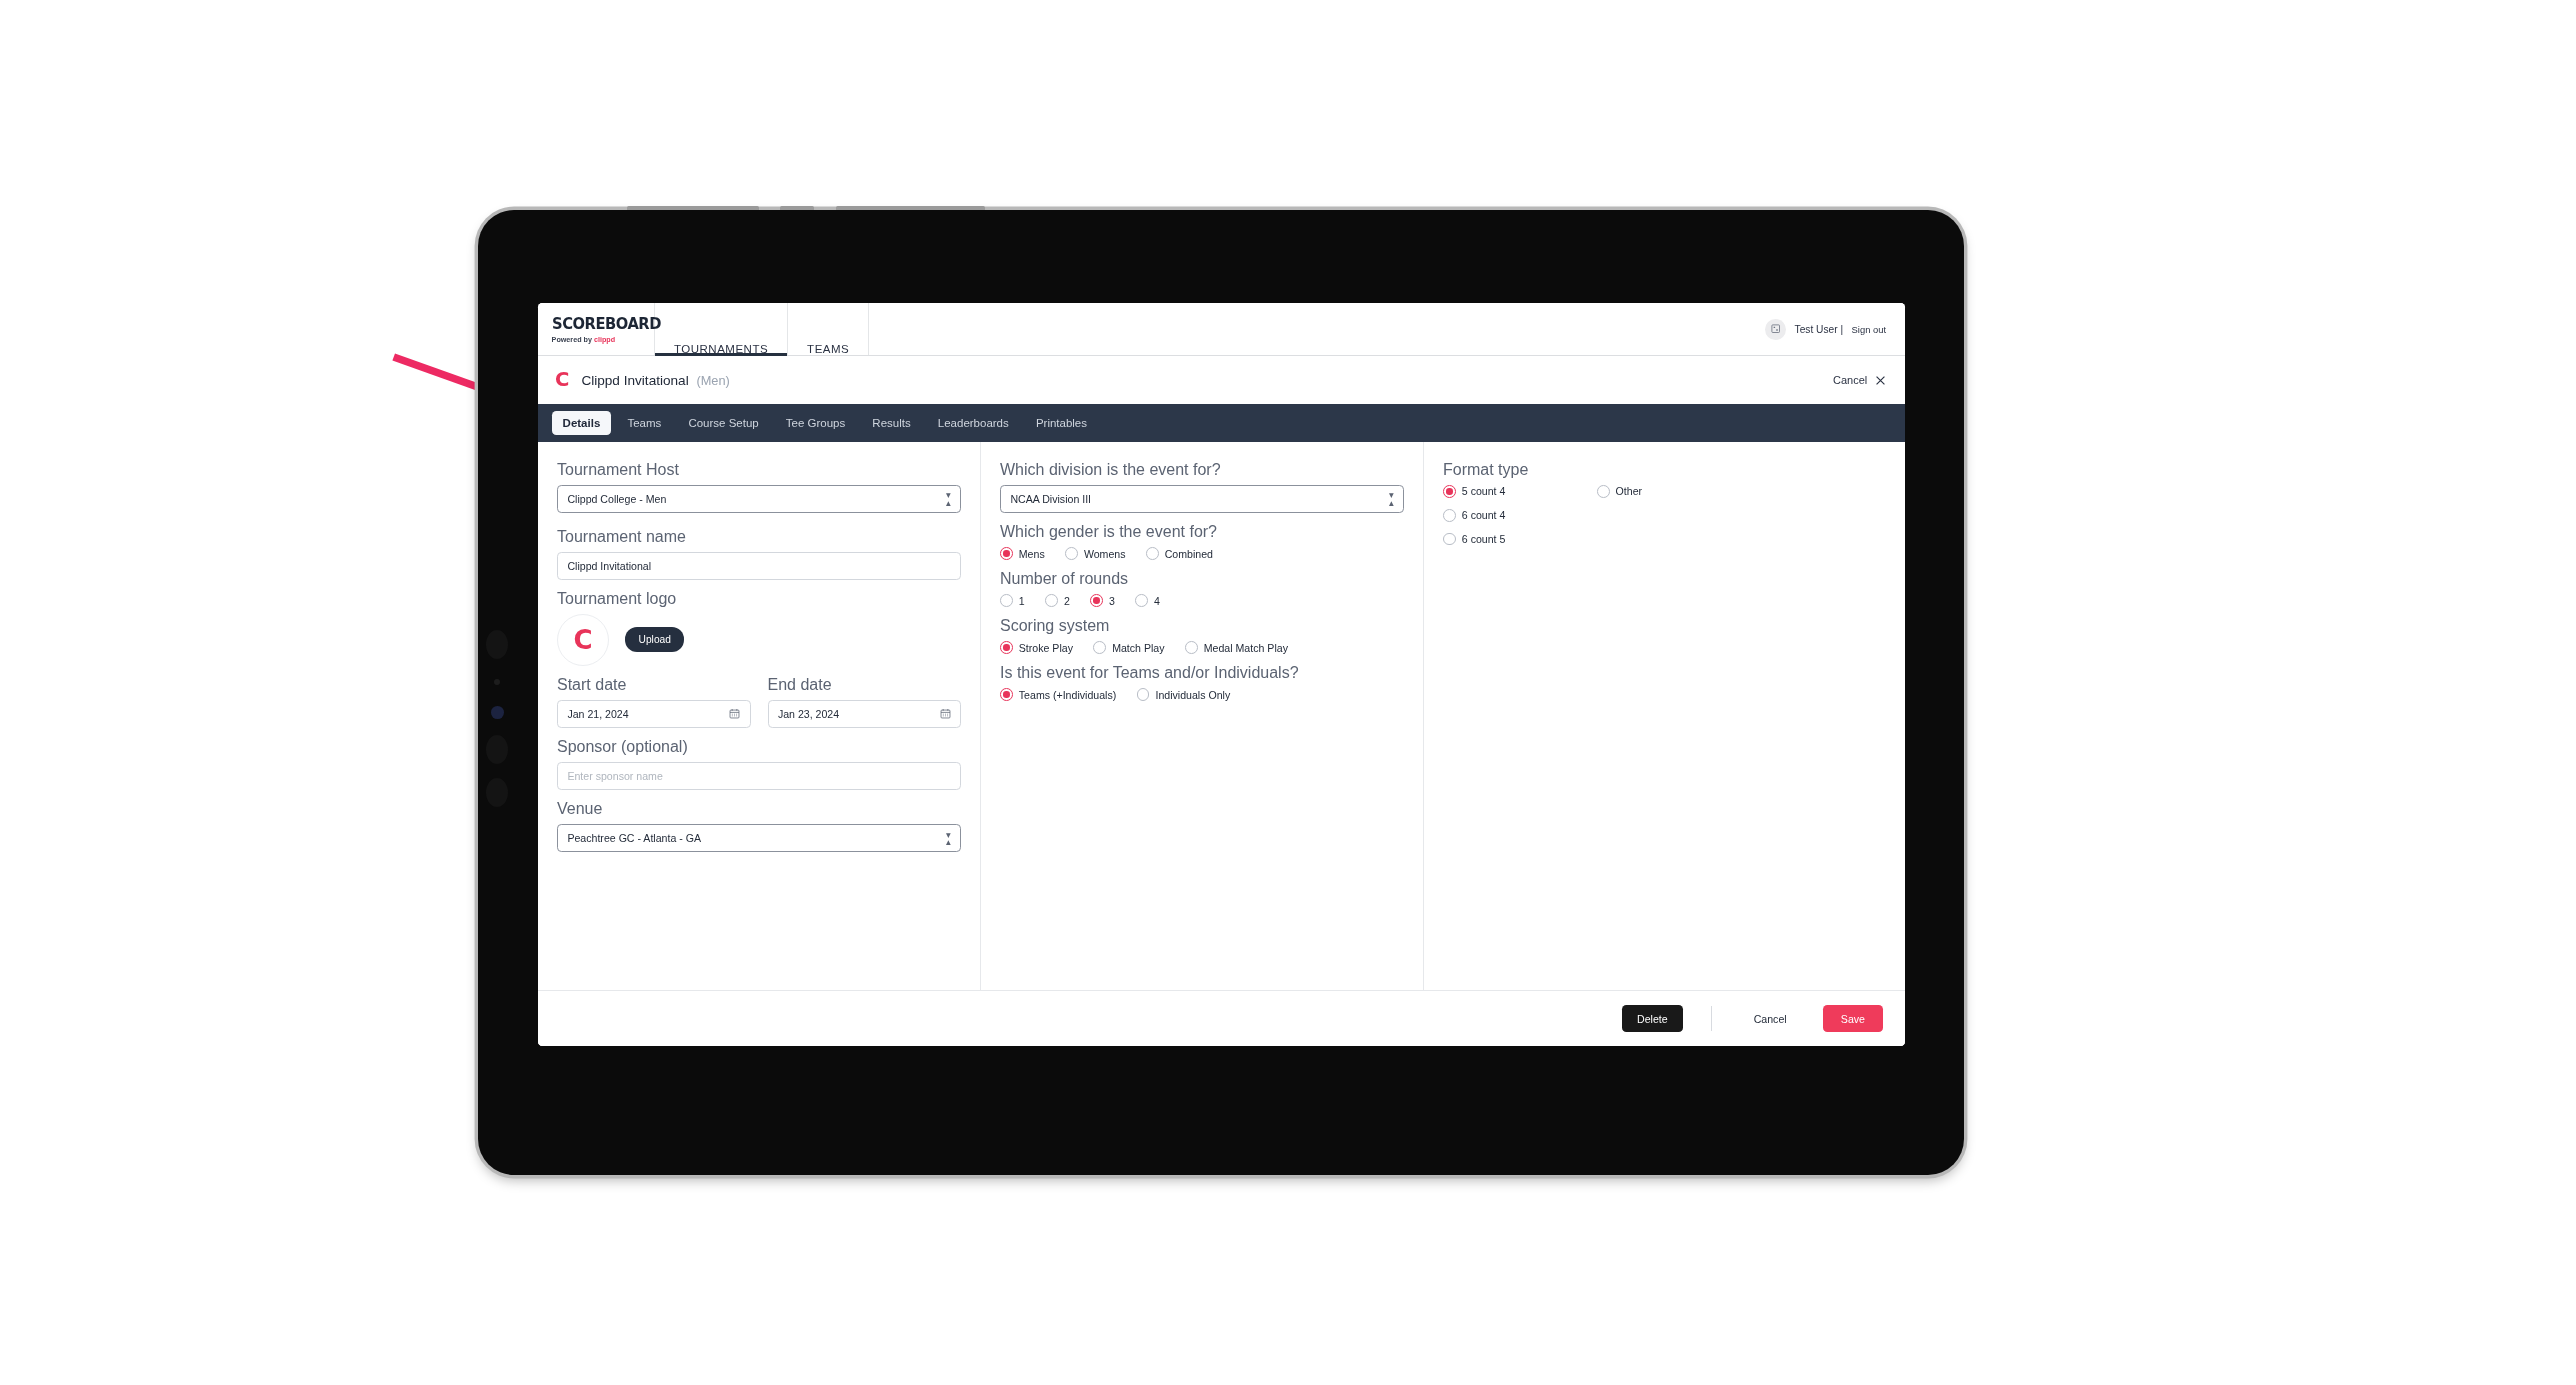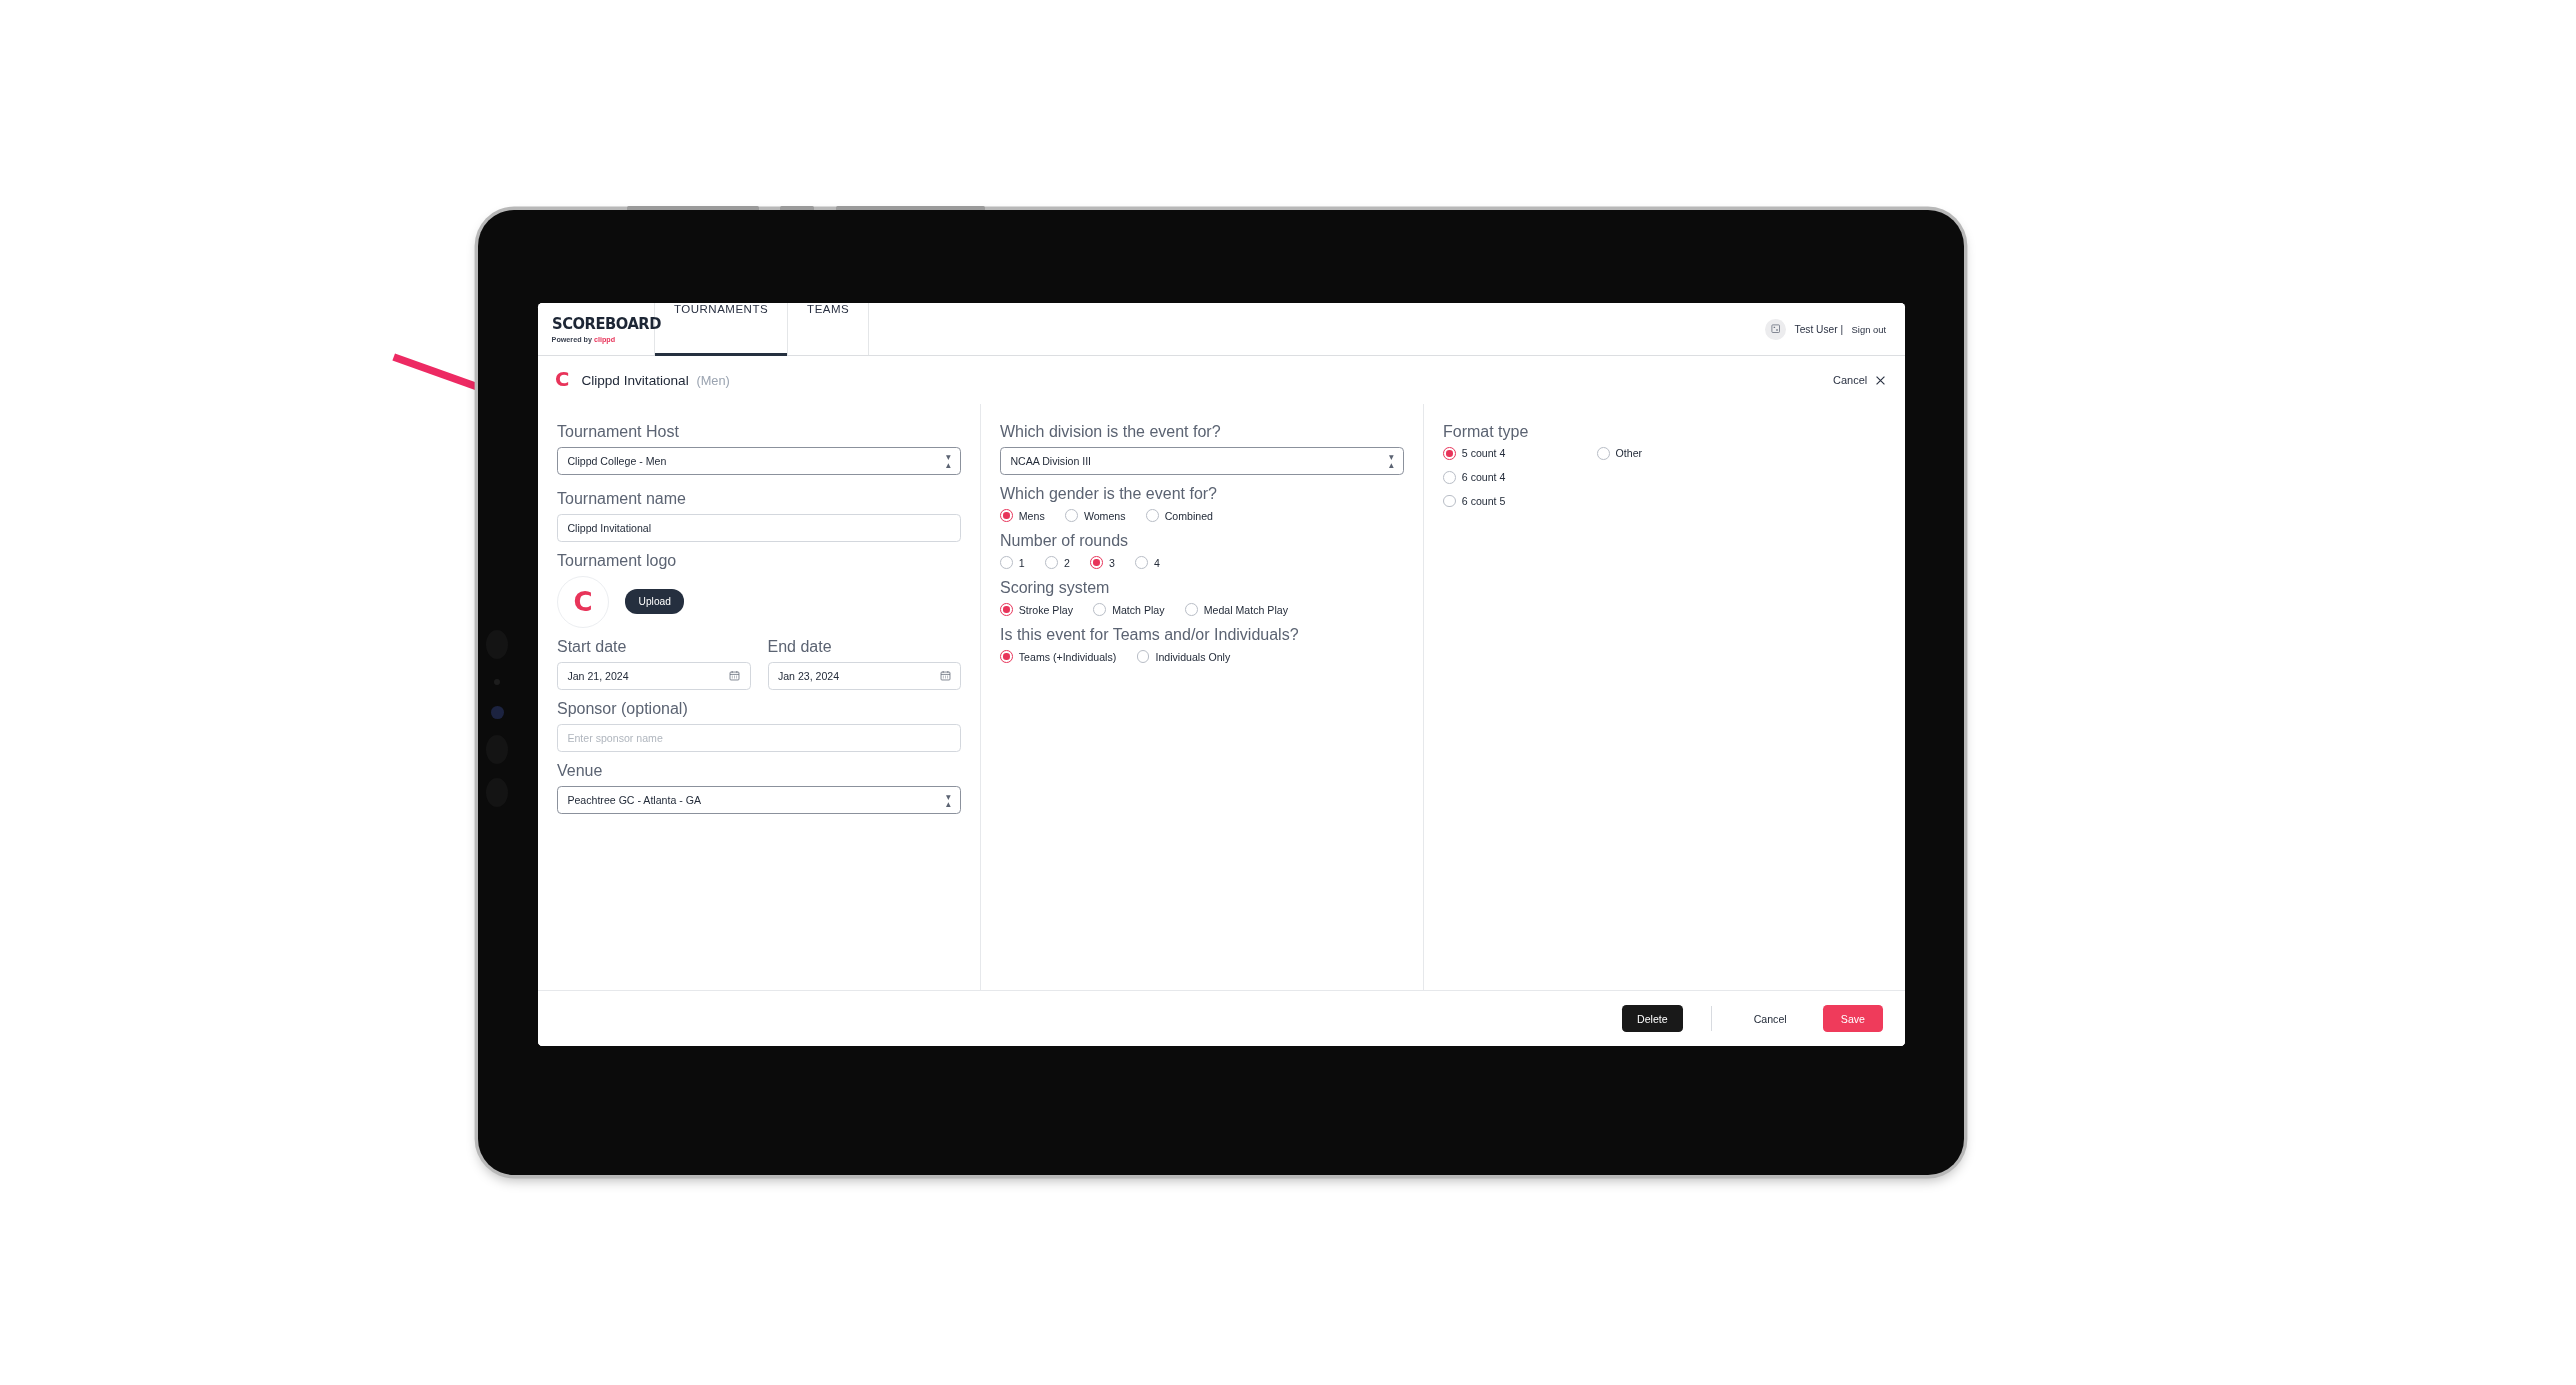--- a/index.html
+++ b/index.html
@@ -73,21 +73,21 @@
   }
   .brand-title {
     font-size: 16px; font-weight: 700; letter-spacing: -0.5px;
     color: #1d2635; font-family: "DejaVu Sans", sans-serif;
     transform: scaleX(0.92); transform-origin: left center;
   }
   .brand-sub { font-size: 7.2px; color: #3a4150; margin-top: 1.7px; font-weight:600; }
   .brand-sub i { color: #e8345a; font-style: normal; font-weight: 700; }
 
   .navtab {
-    display: flex; align-items: flex-start; padding: 0 19px;
+    display: flex; align-items: flex-end; padding: 0 19px;
     font-size: 11.5px; letter-spacing: 0.5px; color: #2b3243;
     border-right: 0.9px solid #e4e6e8;
     position: relative;
   }
   .navtab.active::after {
     content:""; position:absolute; left:0; right:0; bottom:-0.9px; height:2.6px; background:#25303f;
   }
   .nav-spacer { flex:1; border-right:none; }
   .nav-user {
     display:flex; align-items:center; gap:8.5px; padding: 0 19px 0 0; margin-left:auto;text-align:center;
@@ -232,20 +232,29 @@
         <span class="ttitle">Clippd Invitational</span>
         <span class="tsub">(Men)</span>
         <span class="cancelx">
           <span>Cancel</span>
           <svg width="11" height="11" viewBox="0 0 14 14" stroke="#2b3243" stroke-width="1.5">
               <path d="M2 2L12 12M12 2L2 12"></path>
             </svg>
         </span>
       </div>
 
+      <div class="tabbar">
+        <div class="tab active"><span>Details</span></div>
+        <div class="tab"><span>Teams</span></div>
+        <div class="tab"><span>Course Setup</span></div>
+        <div class="tab"><span>Tee Groups</span></div>
+        <div class="tab"><span>Results</span></div>
+        <div class="tab"><span>Leaderboards</span></div>
+        <div class="tab"><span>Printables</span></div>
+      </div>
 
       <div class="body">
 
         <div class="col col1">
           <div class="flabel">Tournament Host</div>
           <div class="finput">
             <span>Clippd College - Men</span>
             <span class="sel-arrows">▾<br>▴</span>
           </div>
           <div class="gap"></div>

